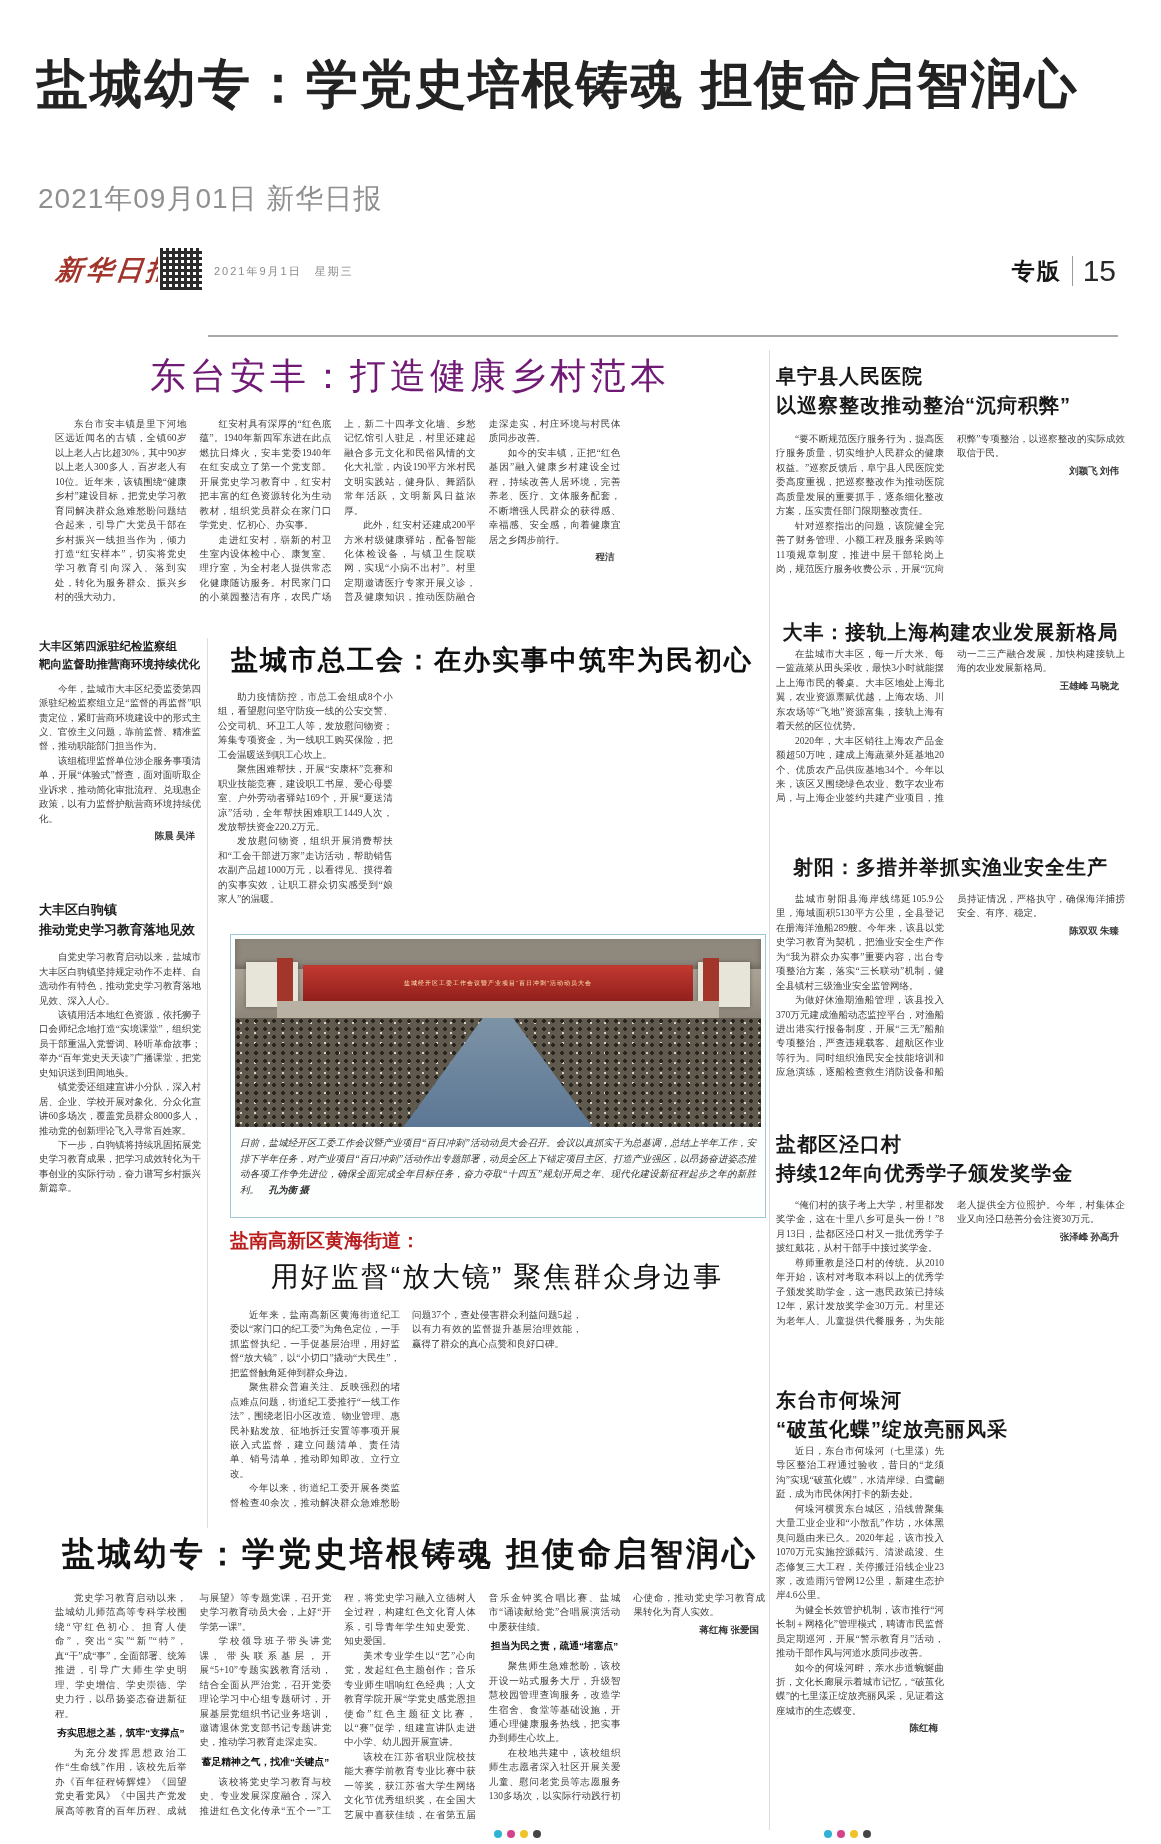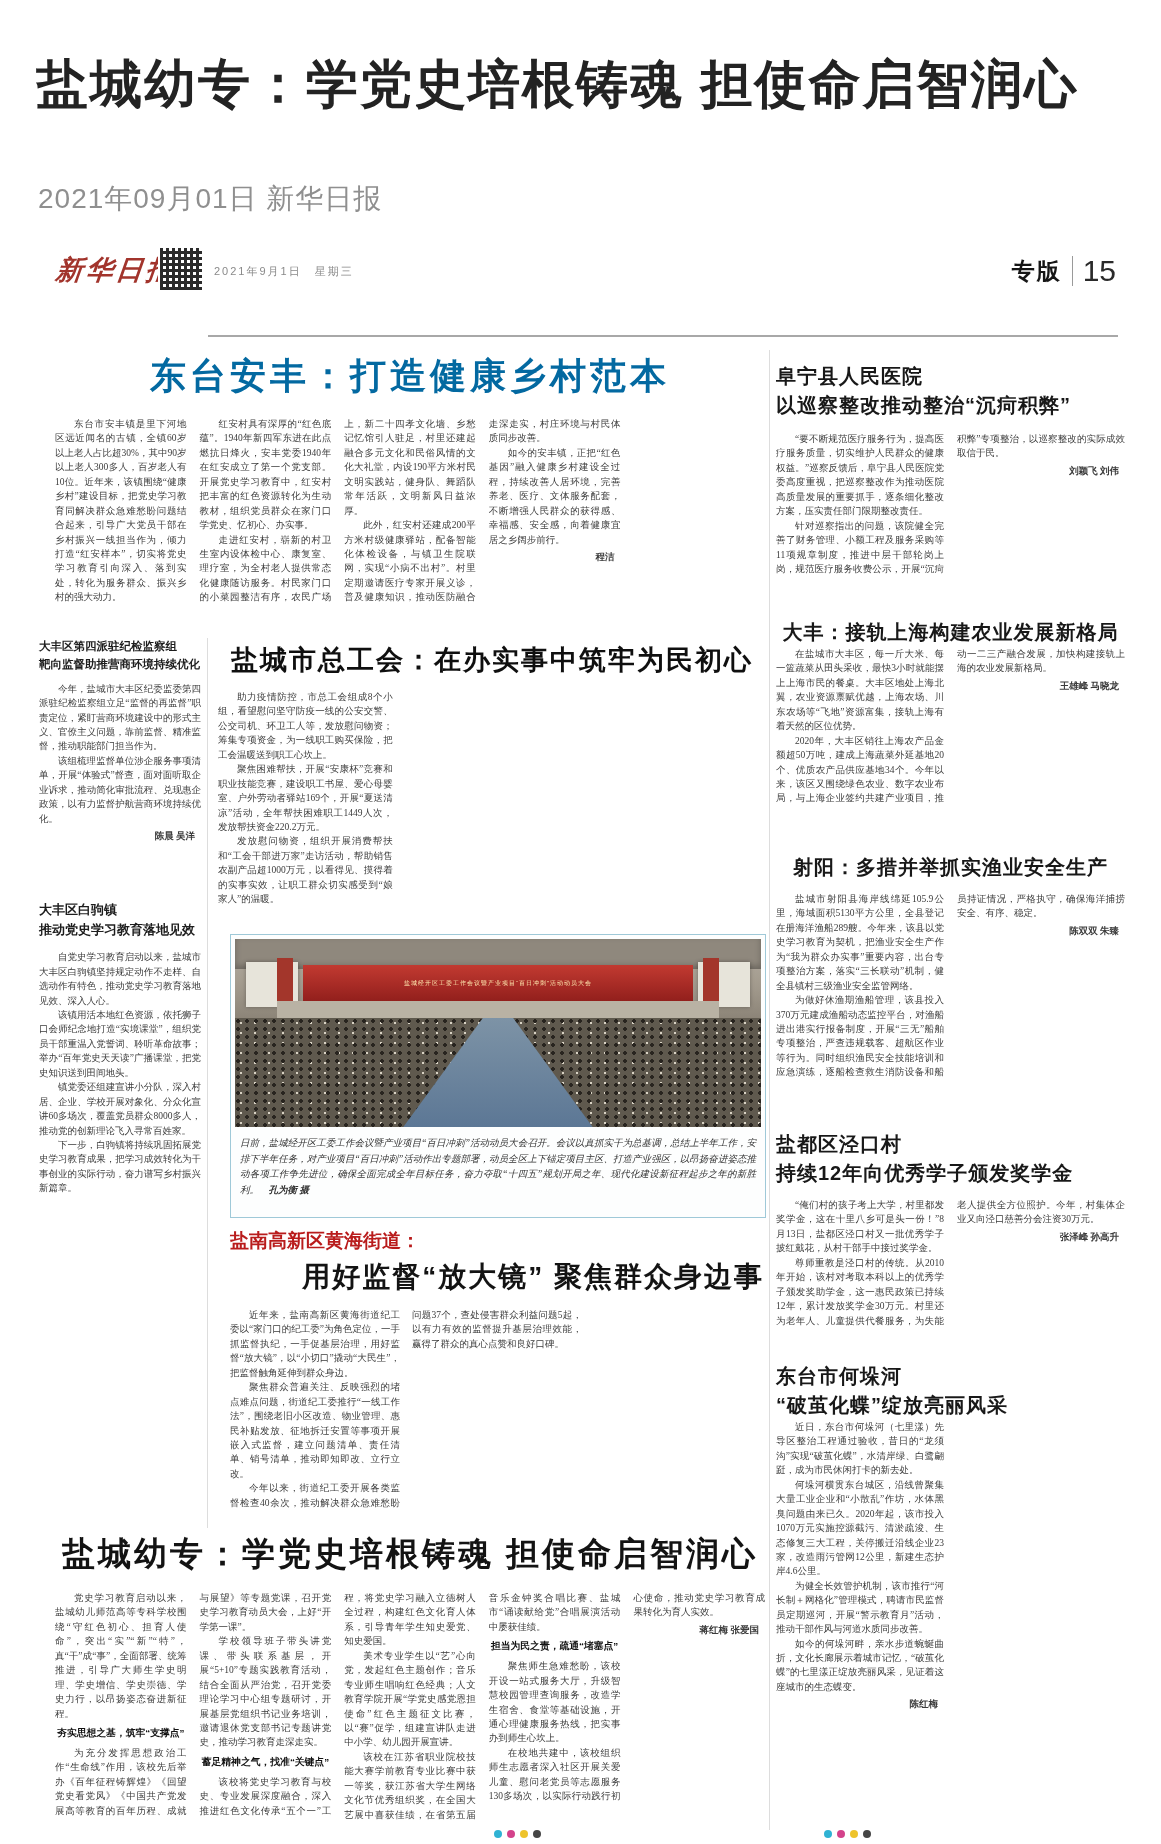--- a/index.html
+++ b/index.html
@@ -25,27 +25,27 @@
   .mh-right{right:12px;top:14px;display:flex;align-items:center;gap:10px;}
   .mh-section{font-family:"Liberation Serif",serif;font-size:23px;font-weight:900;color:#161616;letter-spacing:2px;}
   .mh-bar{width:1px;height:30px;background:#9a9a9a;}
   .mh-pagenum{font-size:30px;color:#2a2a2a;}
   .mh-rule{left:172px;right:10px;top:95px;height:2px;background:#a8a8a8;}
 
   
   .vrule{width:1px;background:#dddddd;}
 
   
-  .hl-xl{font-size:36px;font-weight:700;color:#0369a1;text-align:center;letter-spacing:4px;}
+  .hl-xl{font-size:36px;font-weight:400;color:#701a75;text-align:center;letter-spacing:4px;}
   .hl-serif{font-family:"Liberation Serif",serif;font-size:27px;font-weight:900;color:#0f0f0f;
             text-align:center;letter-spacing:2px;}
   .hl-rail{font-size:20px;font-weight:800;color:#181818;line-height:1.45;letter-spacing:1px;}
   .hl-small{font-size:11.5px;font-weight:700;color:#1d1d1d;line-height:1.55;}
   .kicker-serif{font-family:"Liberation Serif",serif;font-size:19px;font-weight:900;color:#b91c1c;}
-  .hl-mid{font-size:28px;font-weight:700;color:#131313;text-align:right;letter-spacing:2px;}
+  .hl-mid{font-size:28px;font-weight:400;color:#131313;text-align:center;letter-spacing:2px;}
   .hl-bottom{font-size:33px;font-weight:800;color:#131313;text-align:center;letter-spacing:3px;}
 
   
   .newsbody{font-family:"Liberation Serif",serif;font-size:9.5px;line-height:1.52;
             color:#3b3b3b;text-align:justify;overflow:hidden;column-fill:auto;}
   .para{margin:0;text-indent:2em;}
   .cols5{column-count:5;column-gap:13px;}
   .cols3{column-count:3;column-gap:12px;}
   .cols2{column-count:2;column-gap:13px;}
   .byline{text-align:right;padding-right:6px;font-weight:bold;margin-top:3px;text-indent:0;}
@@ -248,21 +248,21 @@
       <div class="newsbody cols2" style="height:152px;margin-top:10px;">
         <div>
             <p class="para">“俺们村的孩子考上大学，村里都发奖学金，这在十里八乡可是头一份！”8月13日，盐都区泾口村又一批优秀学子披红戴花，从村干部手中接过奖学金。</p>
             <p class="para">尊师重教是泾口村的传统。从2010年开始，该村对考取本科以上的优秀学子颁发奖助学金，这一惠民政策已持续12年，累计发放奖学金30万元。村里还为老年人、儿童提供代餐服务，为失能老人提供全方位照护。今年，村集体企业又向泾口慈善分会注资30万元。</p>
           </div>
         <p class="para byline">张泽峰 孙高升</p>
       </div>
     </div>
 
     <div>
-      <div class="hl-rail" style="margin-top:12px;">东台市何垛河</div>
+      <div class="hl-rail" style="margin-top:36px;">东台市何垛河</div>
       <div class="hl-rail">“破茧化蝶”绽放亮丽风采</div>
       <div class="newsbody cols2" style="height:368px;">
         <div>
             <p class="para">近日，东台市何垛河（七里漾）先导区整治工程通过验收，昔日的“龙须沟”实现“破茧化蝶”，水清岸绿、白鹭翩跹，成为市民休闲打卡的新去处。</p>
             <p class="para">何垛河横贯东台城区，沿线曾聚集大量工业企业和“小散乱”作坊，水体黑臭问题由来已久。2020年起，该市投入1070万元实施控源截污、清淤疏浚、生态修复三大工程，关停搬迁沿线企业23家，改造雨污管网12公里，新建生态护岸4.6公里。</p>
             <p class="para">为健全长效管护机制，该市推行“河长制＋网格化”管理模式，聘请市民监督员定期巡河，开展“警示教育月”活动，推动干部作风与河道水质同步改善。</p>
             <p class="para">如今的何垛河畔，亲水步道蜿蜒曲折，文化长廊展示着城市记忆，“破茧化蝶”的七里漾正绽放亮丽风采，见证着这座城市的生态蝶变。</p>
           </div>
         <p class="para byline">陈红梅</p>
       </div>

